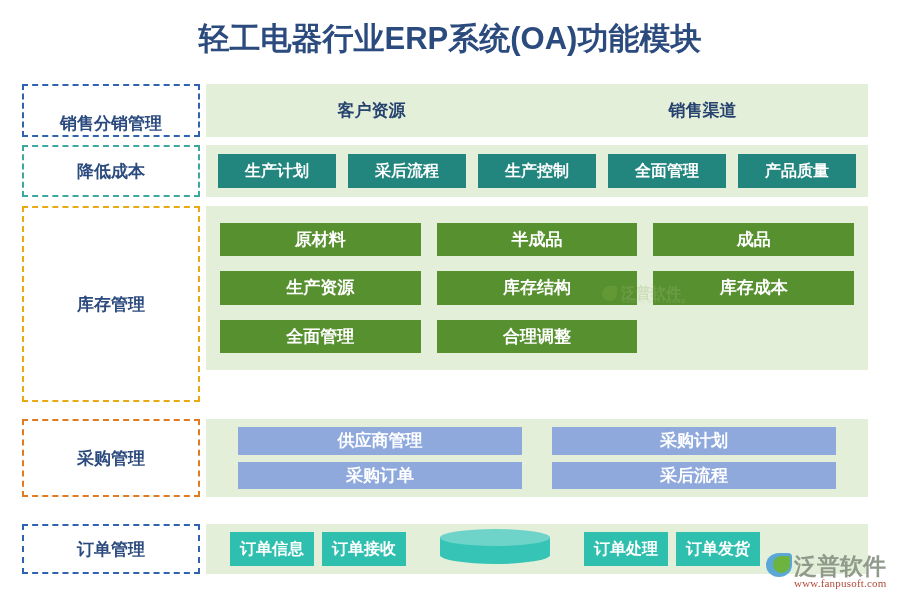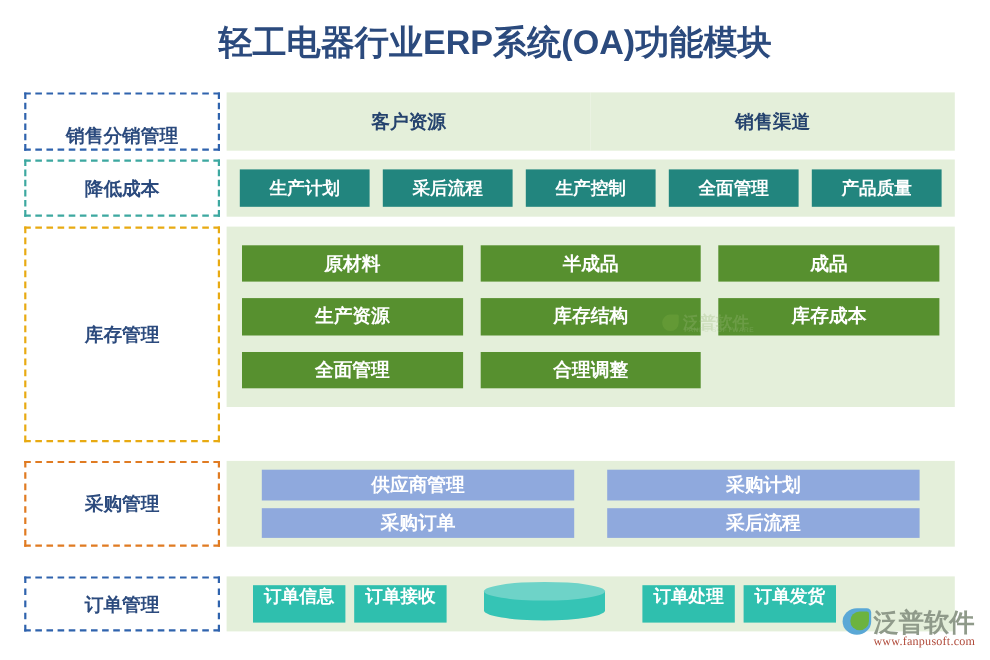--- a/index.html
+++ b/index.html
@@ -91,21 +91,21 @@
     color: #ffffff; font-size: 17px; font-weight: 700; white-space: nowrap;
   }
 
   
   .order-row {
     display: flex; height: 100%; align-items: center;
     padding: 0 24px; gap: 8px;
   }
   .chip-turq {
     height: 34px; padding: 0 10px; background: #2fbfae;
-    display: flex; justify-content: center;
+    display: flex; align-items: center; justify-content: center;
     color: #ffffff; font-size: 16px; font-weight: 700; white-space: nowrap;
   }
 
   
   .cylinder {
     position: relative; width: 110px; height: 40px; margin: 0 26px;
     flex: 0 0 auto;
   }
   .cyl-body {
     position: absolute; left: 0; top: 8px; width: 110px; height: 27px;

